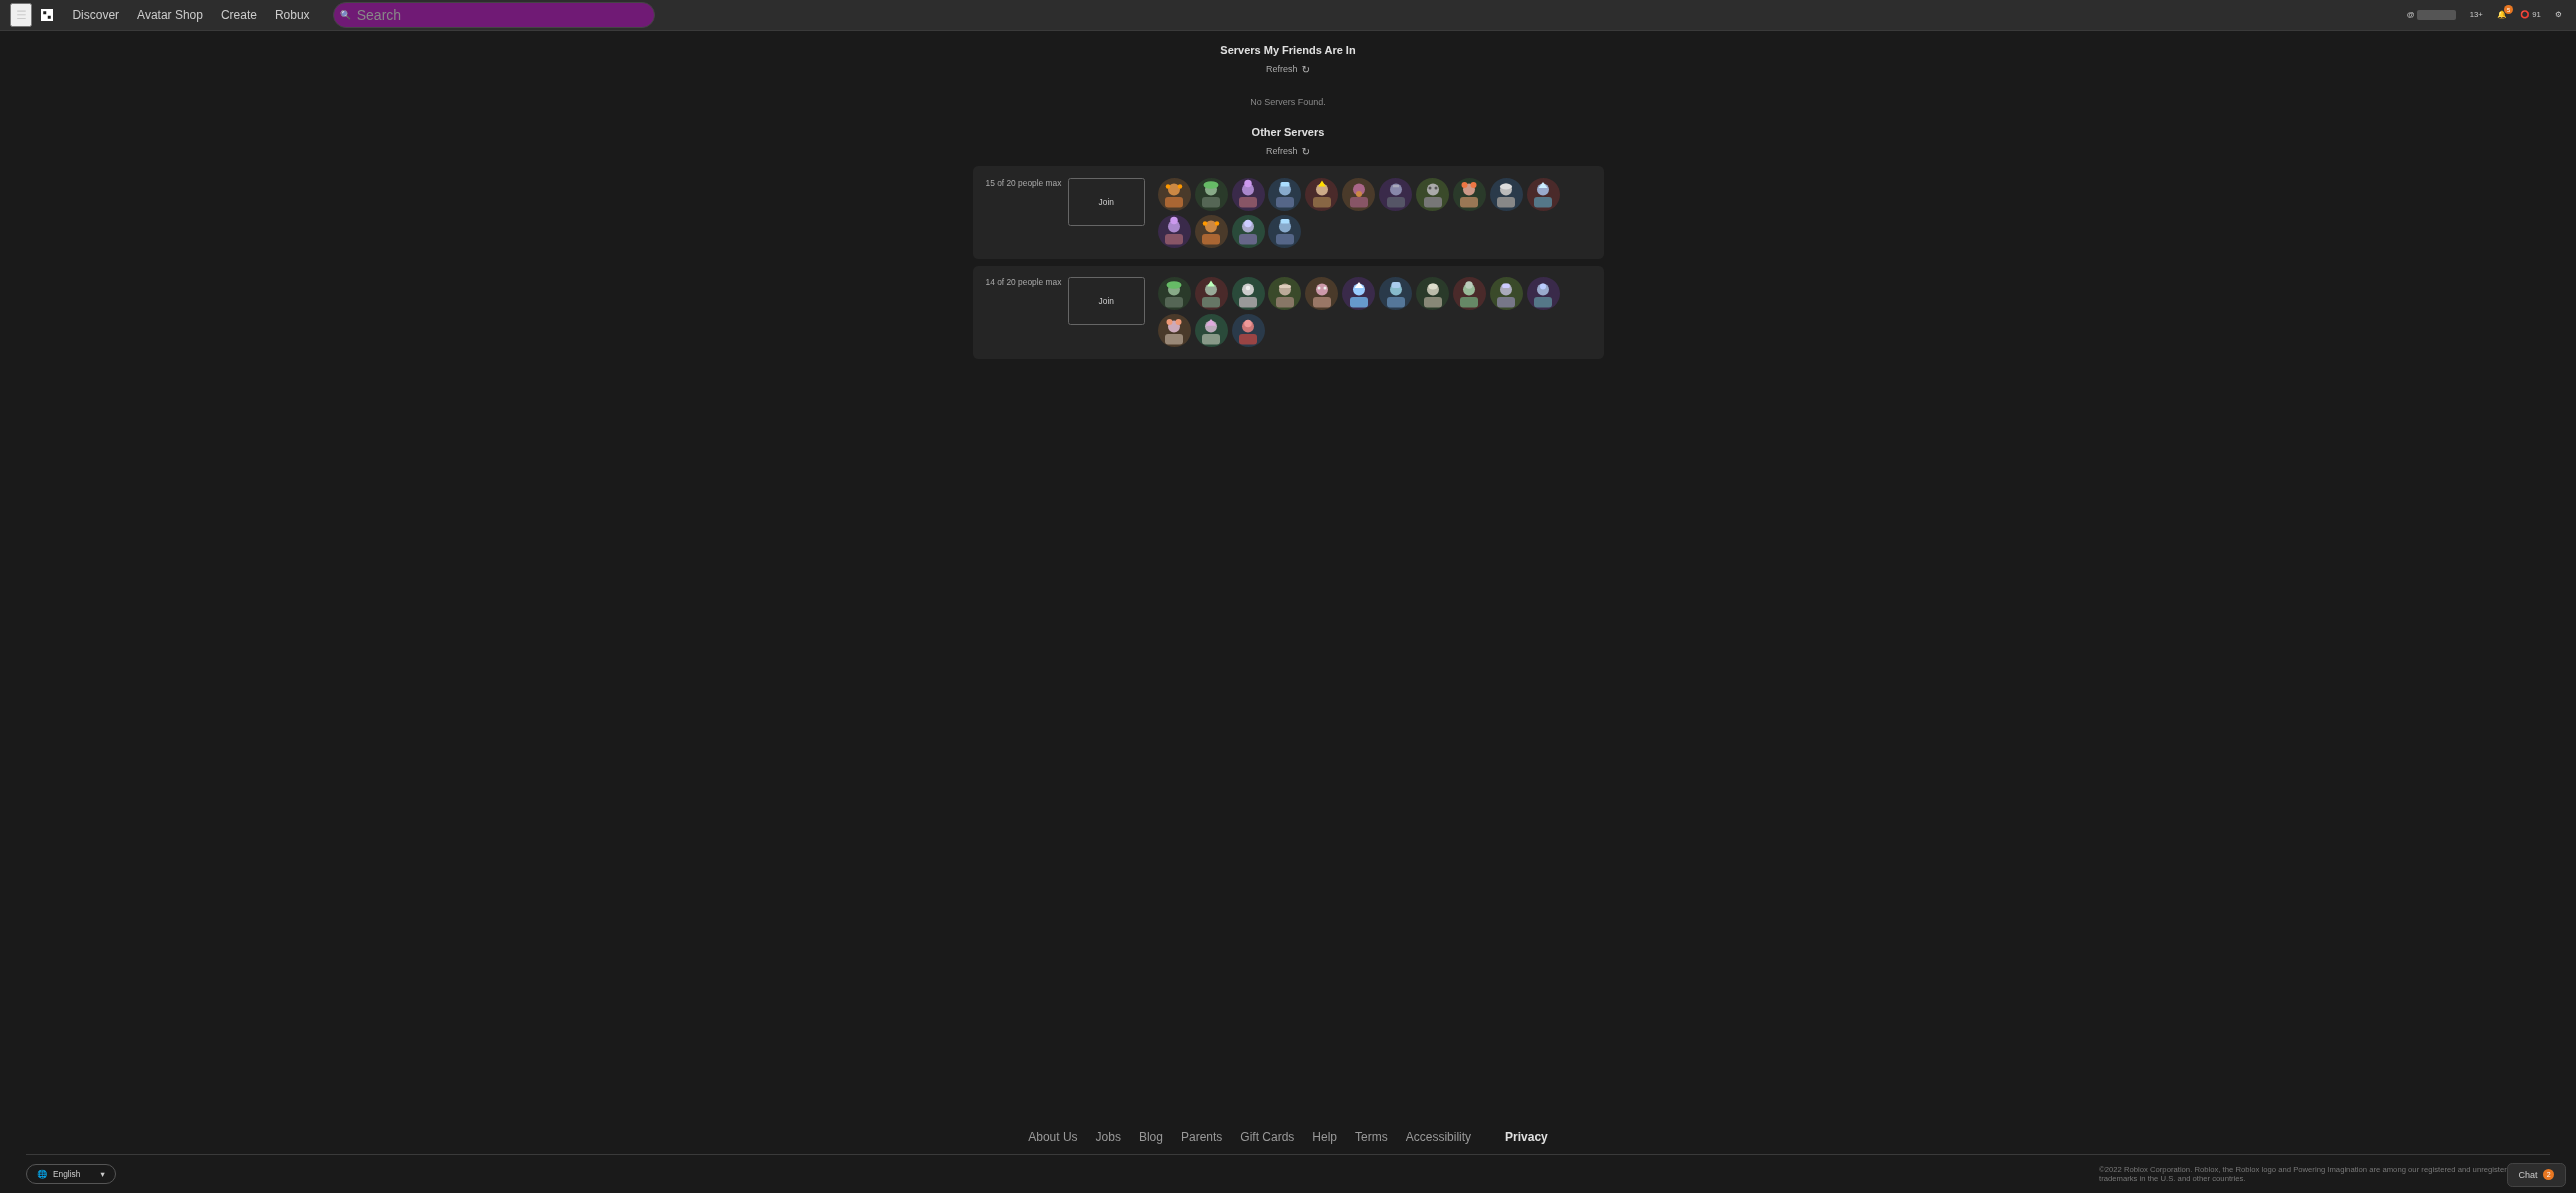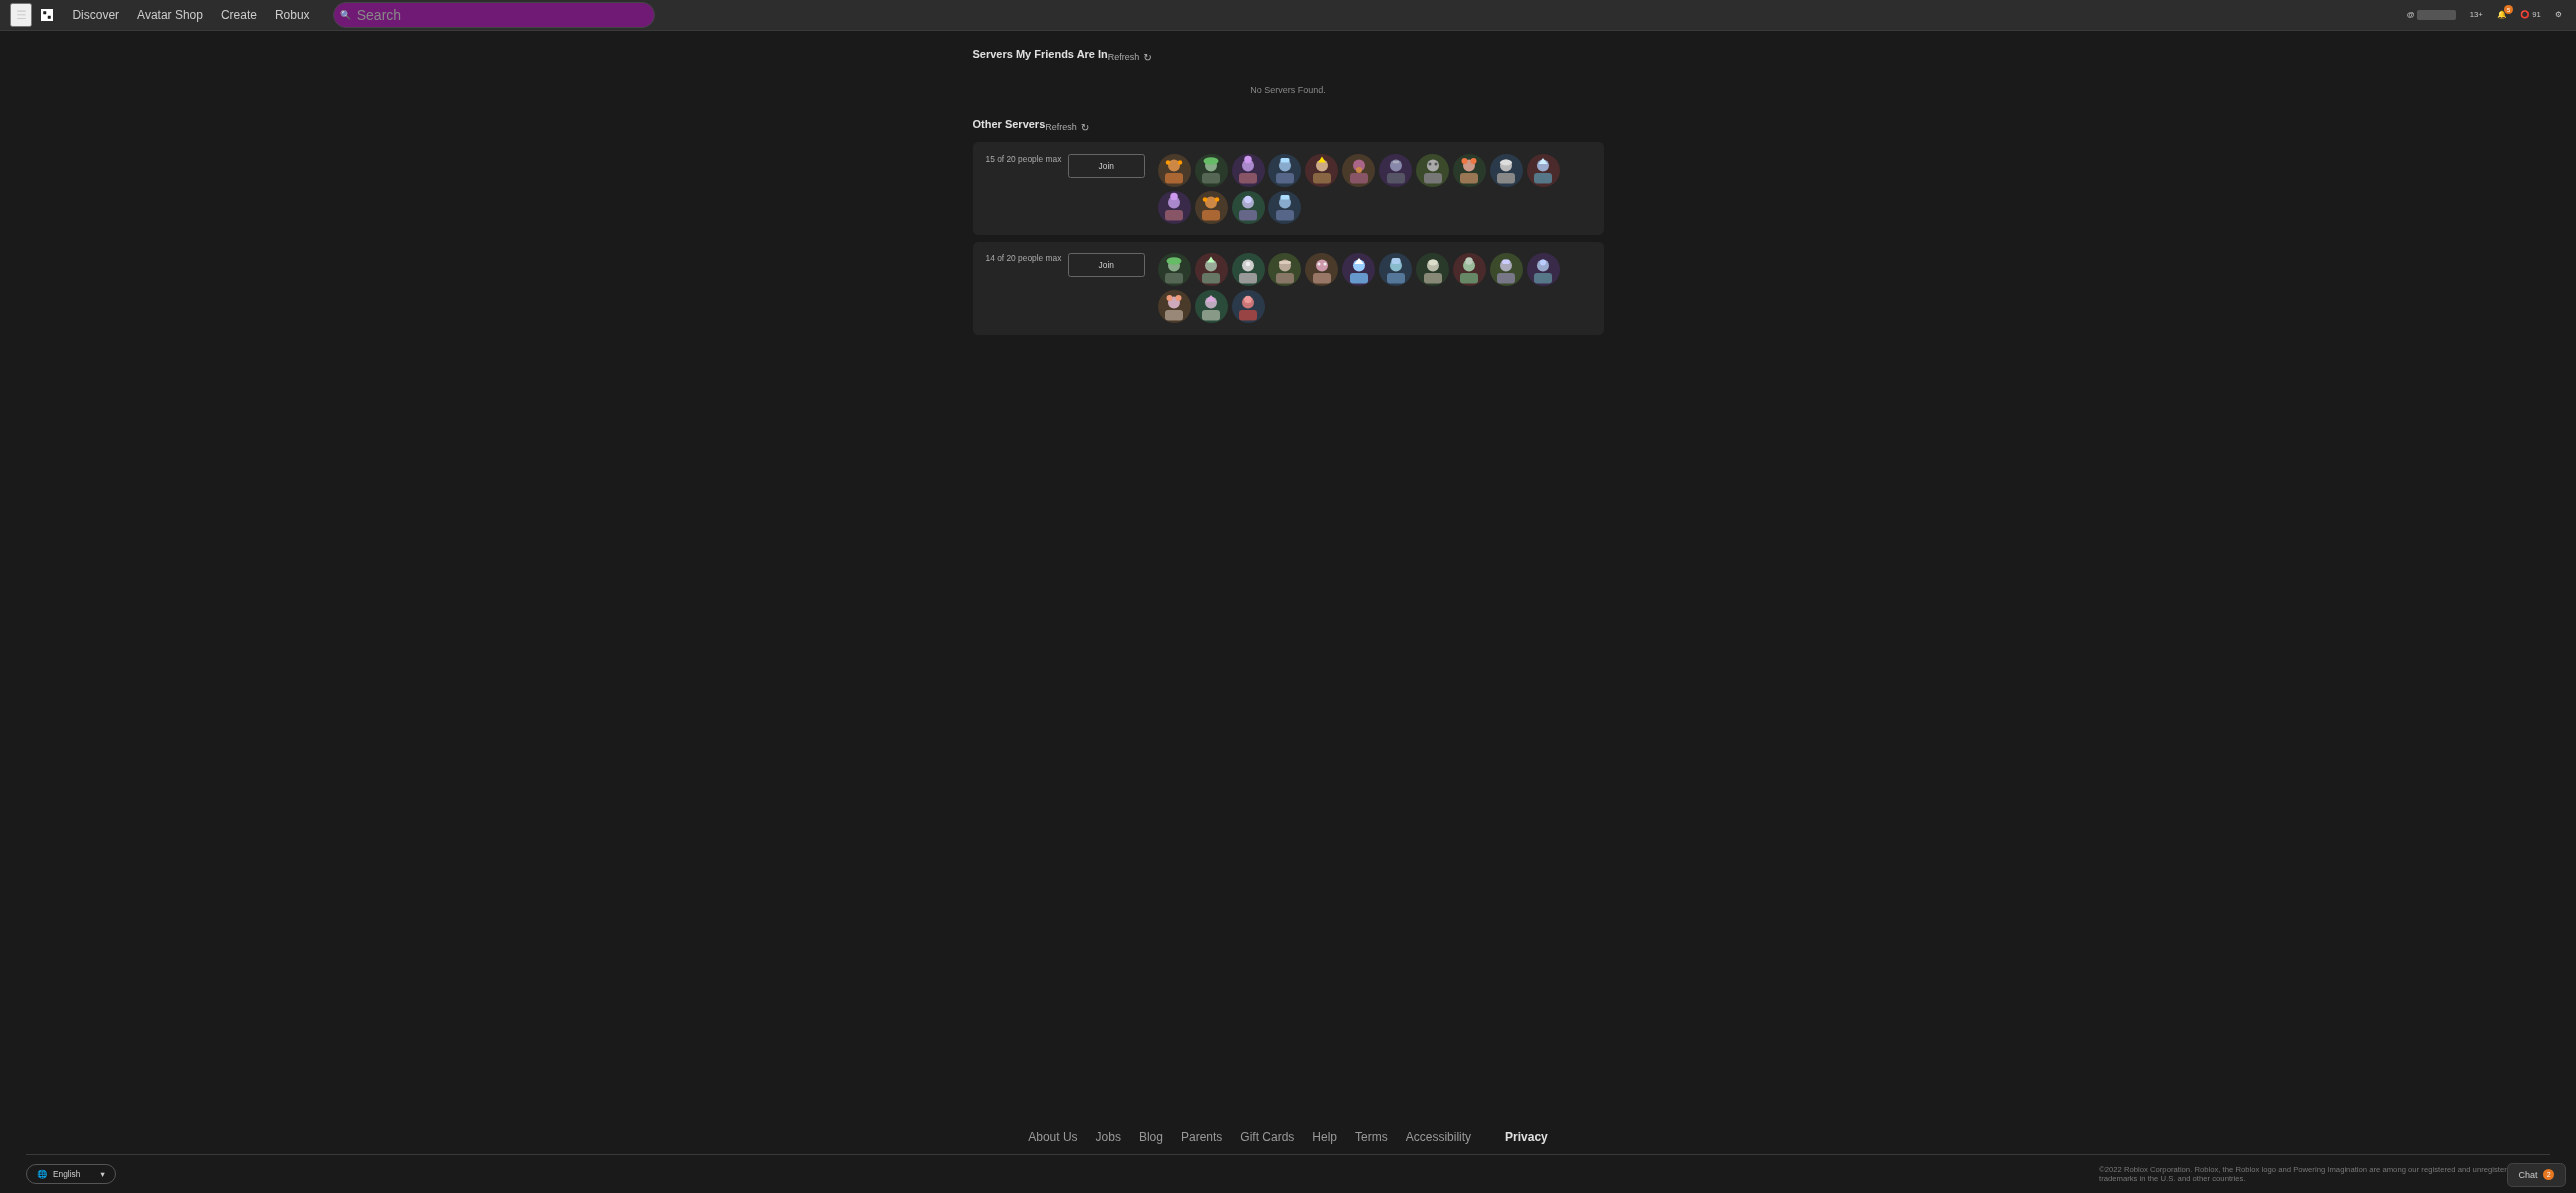--- a/index.html
+++ b/index.html
@@ -117,22 +117,23 @@
       padding: 13px 103px;
       max-width: 837px;
       margin: 0 auto;
       width: 100%;
     }
 
     
     .section-header {
       display: flex;
       align-items: center;
-      justify-content: flex-start;
+      justify-content: space-between;
       margin-bottom: 9px;
+      flex-direction: column;
     }
     .section-title {
       font-size: 11px;
       font-weight: 700;
       color: #e0e0e0;
     }
     .refresh-btn {
       display: flex;
       align-items: center;
       gap: 3.9px;
@@ -171,21 +172,21 @@
     }
     .server-capacity {
       color: #aaa;
       font-size: 8.4px;
     }
     .join-btn {
       background: transparent;
       border: 0.6px solid #666;
       border-radius: 2.6px;
       color: #ccc;
-      padding: 6px 13px;
+      padding: 18px 13px;
       cursor: pointer;
       font-size: 8.4px;
       width: 77px;
     }
     .server-avatars {
       display: flex;
       flex-wrap: wrap;
       gap: 3.9px;
       flex: 1;
     }

